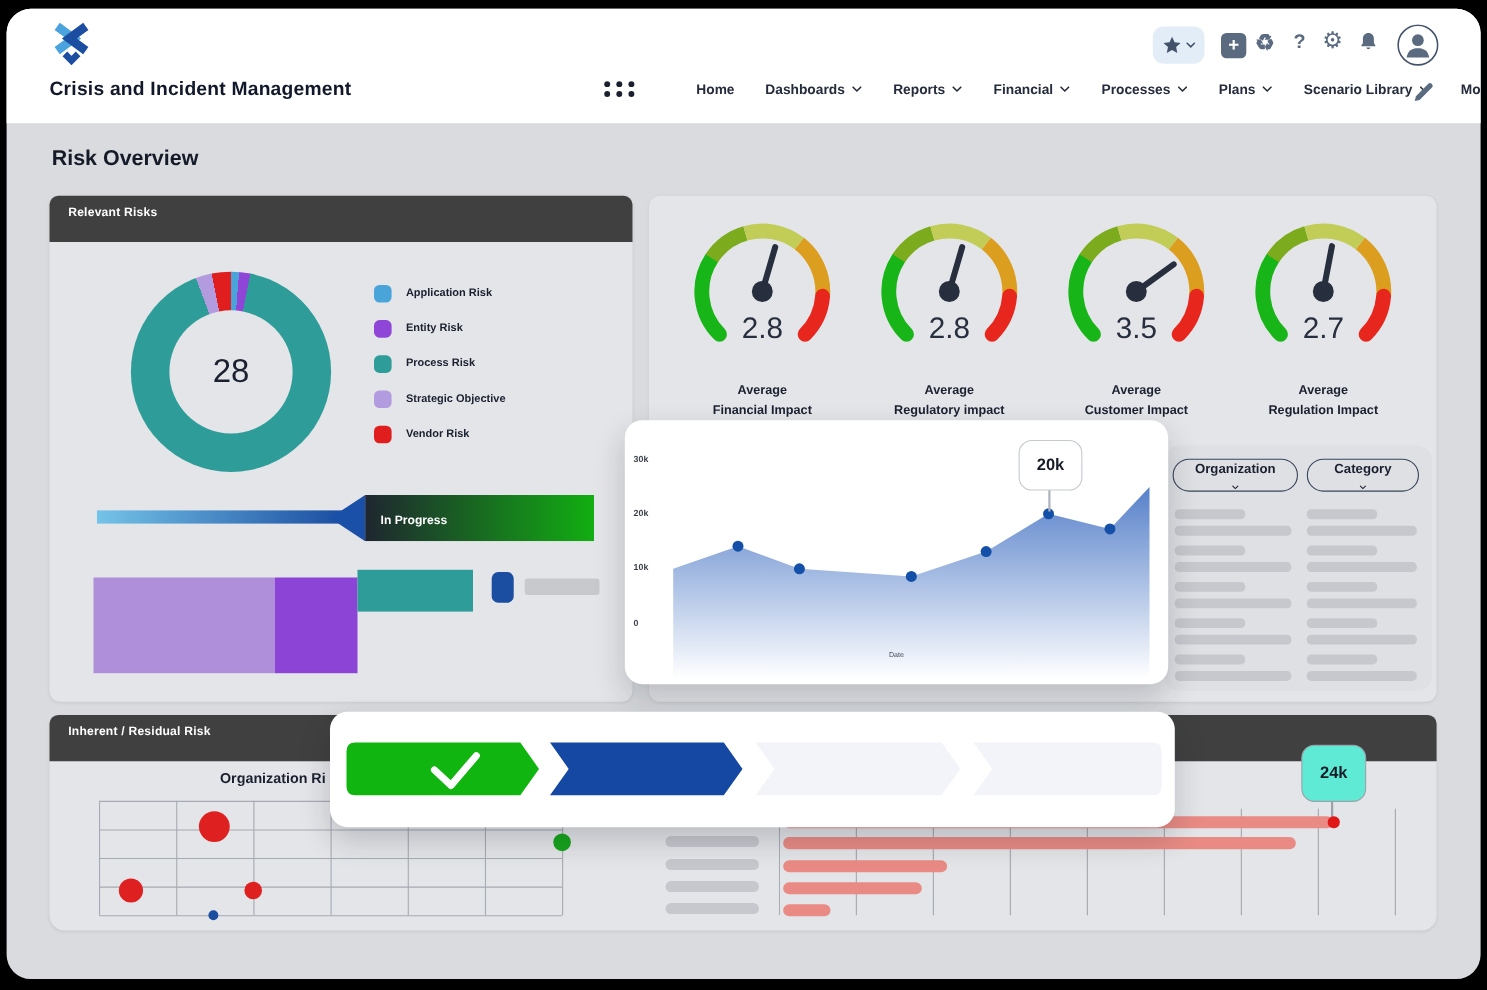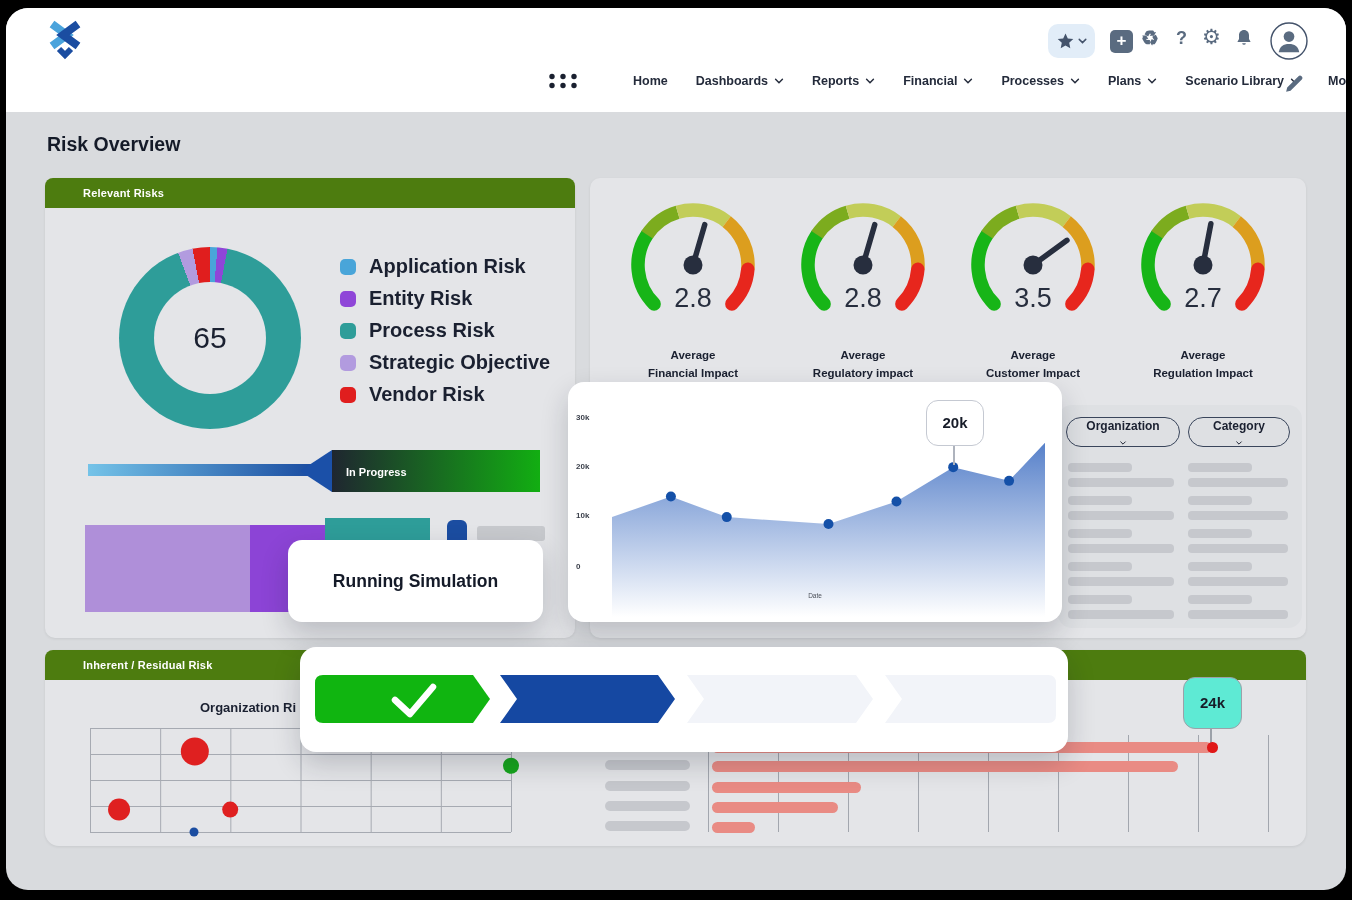--- a/index.html
+++ b/index.html
@@ -23,30 +23,30 @@
   .txticon{font-weight:700;}
   .navrow{position:absolute;left:548px;top:72px;display:flex;align-items:center;gap:40px;}
   .navitem{display:flex;align-items:center;gap:6px;font-size:12.5px;font-weight:600;color:#242B3B;cursor:pointer;white-space:nowrap;}
   .pencil{position:absolute;left:1283px;top:72px;}
   
   .pagetitle{position:absolute;left:47px;top:133px;font-size:19.5px;font-weight:700;color:#141A28;}
   .panel{position:absolute;background:#E4E5E8;border-radius:10px;box-shadow:0 1px 3px rgba(0,0,0,.08);}
   .p1{left:45px;top:178px;width:530px;height:460px;}
   .p2{left:590px;top:178px;width:716px;height:460px;}
   .p3{left:45px;top:650px;width:1261px;height:196px;border-radius:10px 10px 14px 14px;}
-  .phead{position:absolute;left:0;top:0;right:0;height:30px;background:#4d7c0f;border-radius:8px 8px 0 0;
-         color:#fff;font-size:11px;font-weight:700;line-height:30px;padding-left:38px;letter-spacing:.2px;}
+  .phead{position:absolute;left:0;top:0;right:0;height:42px;background:#404040;border-radius:8px 8px 0 0;
+         color:#fff;font-size:11px;font-weight:700;line-height:30px;padding-left:17px;letter-spacing:.2px;}
   
   .donut{position:absolute;left:74px;top:69px;width:182px;height:182px;border-radius:50%;}
   .donut .hole{position:absolute;left:35px;top:35px;width:112px;height:112px;border-radius:50%;background:#E4E5E8;
                display:flex;align-items:center;justify-content:center;font-size:30px;color:#1A2030;}
   .legend{position:absolute;left:295px;top:80px;display:flex;flex-direction:column;gap:15px;}
   .legend .li{display:flex;align-items:center;gap:13px;height:17px;}
   .legend .sw{width:16px;height:16px;border-radius:5px;}
-  .legend .lb{font-size:20px;font-weight:700;color:#1A2030;}
+  .legend .lb{font-size:10px;font-weight:700;color:#1A2030;}
   
   .card{position:absolute;background:#fff;border-radius:16px;box-shadow:0 12px 28px rgba(20,25,40,.2);}
   .simcard{left:288px;top:540px;width:255px;height:82px;border-radius:14px;z-index:30;
            display:flex;align-items:center;justify-content:center;font-size:17.5px;font-weight:700;color:#141A28;}
   .trendcard{left:568px;top:382px;width:494px;height:240px;z-index:20;}
   .flowcard{left:300px;top:647px;width:768px;height:105px;z-index:30;}
   .ytick{position:absolute;left:8px;width:30px;text-align:left;font-size:8px;color:#3A3F4A;font-weight:600;}
   .tooltip{position:absolute;background:#fff;border:1.5px solid #C5C9D2;border-radius:12px;text-align:center;
            font-weight:700;font-size:15px;color:#171C28;z-index:5;}
   .datelabel{position:absolute;left:0;top:210px;width:494px;text-align:center;font-size:6.5px;color:#4A4F58;}
@@ -77,20 +77,21 @@
 <div class="canvas">
 
   <header class="topbar">
     <div class="abs" style="left:45px;top:20px;">
       <svg width="40" height="42" viewBox="0 0 40 42">
         <path d="M7 4 L22 15 L7 26" stroke="#4AA3DC" stroke-width="8" fill="none"></path>
         <path d="M33 4 L18 15 L33 26" stroke="#1B4DA1" stroke-width="8" fill="none"></path>
         <path d="M14 29 L20 35 L26 29" stroke="#1B4DA1" stroke-width="6" fill="none"></path>
       </svg>
     </div>
+    <div class="app-title">Crisis and Incident Management</div>
 
 
     <div class="starpill">
       <svg width="17" height="17" viewBox="0 0 17 17" fill="#44536B">
         <path d="M8.5 0.5 L10.8 5.4 L16.3 6 L12.2 9.7 L13.3 15.2 L8.5 12.4 L3.7 15.2 L4.8 9.7 L0.7 6 L6.2 5.4 Z"></path>
       </svg>
       <svg width="9" height="6" viewBox="0 0 11 7">
         <path d="M1.5 1.5 L5.5 5.5 L9.5 1.5" fill="none" stroke="#44536B" stroke-width="1.8" stroke-linecap="round"></path>
       </svg>
     </div>
@@ -175,21 +176,21 @@
       </svg>
     </div>
   </header>
 
   <h1 class="pagetitle" style="margin:0;">Risk Overview</h1>
 
   <section class="panel p1">
     <div class="phead">Relevant Risks</div>
     <div id="donut" class="donut" style="background: conic-gradient(rgb(73, 165, 217) -4.68deg, rgb(73, 165, 217) 4.68deg, rgb(143, 70, 216) 4.68deg, rgb(143, 70, 216) 11.16deg, rgb(46, 157, 153) 11.16deg, rgb(46, 157, 153) 339.48deg, rgb(178, 155, 223) 339.48deg, rgb(178, 155, 223) 348.84deg, rgb(224, 30, 30) 348.84deg, rgb(224, 30, 30) 355.32deg);">
       <div class="hole">
-            <span>65</span>
+            <span>28</span>
           </div>
     </div>
     <div id="legend" class="legend">
           <div class="li">
             <span class="sw" style="background: rgb(73, 165, 217);"></span>
             <span class="lb">Application Risk</span>
           </div>
           <div class="li">
             <span class="sw" style="background: rgb(143, 70, 216);"></span>
             <span class="lb">Entity Risk</span>
@@ -409,23 +410,20 @@
           <circle cx="260.5" cy="141.98" r="5" fill="#1450A8"></circle>
           <circle cx="328.481" cy="119.44" r="5" fill="#1450A8"></circle>
           <circle cx="385.204" cy="85.14" r="5" fill="#1450A8"></circle>
           <circle cx="441.06100000000004" cy="98.85999999999999" r="5" fill="#1450A8"></circle>
         </svg>
     <div class="tooltip" style="left:358px;top:18px;width:56px;height:44px;line-height:44px;">20k</div>
     <div class="conn" style="left:385px;top:63px;height:20px;background:#AEB3BD;"></div>
     <div class="datelabel">Date</div>
   </div>
 
-  <div class="card simcard">
-    <span>Running Simulation</span>
-  </div>
 
   <div class="card flowcard">
     <svg id="flow" width="768" height="105">
           <path d="M23 28 L173 28 L190 52 L173 76 L23 76 Q15 76 15 68 L15 36 Q15 28 23 28 Z" fill="#10B510"></path>
           <path d="M200 28 L358 28 L375 52 L358 76 L200 76 L217 52 Z" fill="#1548A2"></path>
           <path d="M387 28 L556 28 L573 52 L556 76 L387 76 L404 52 Z" fill="#F2F4F9"></path>
           <path d="M585 28 L748 28 Q756 28 756 36 L756 68 Q756 76 748 76 L585 76 L602 52 Z" fill="#F2F4F9"></path>
           <path d="M95 53 L110 67 L133 40" fill="none" stroke="#fff" stroke-width="6.5" stroke-linecap="round" stroke-linejoin="round"></path>
         </svg>
   </div>

